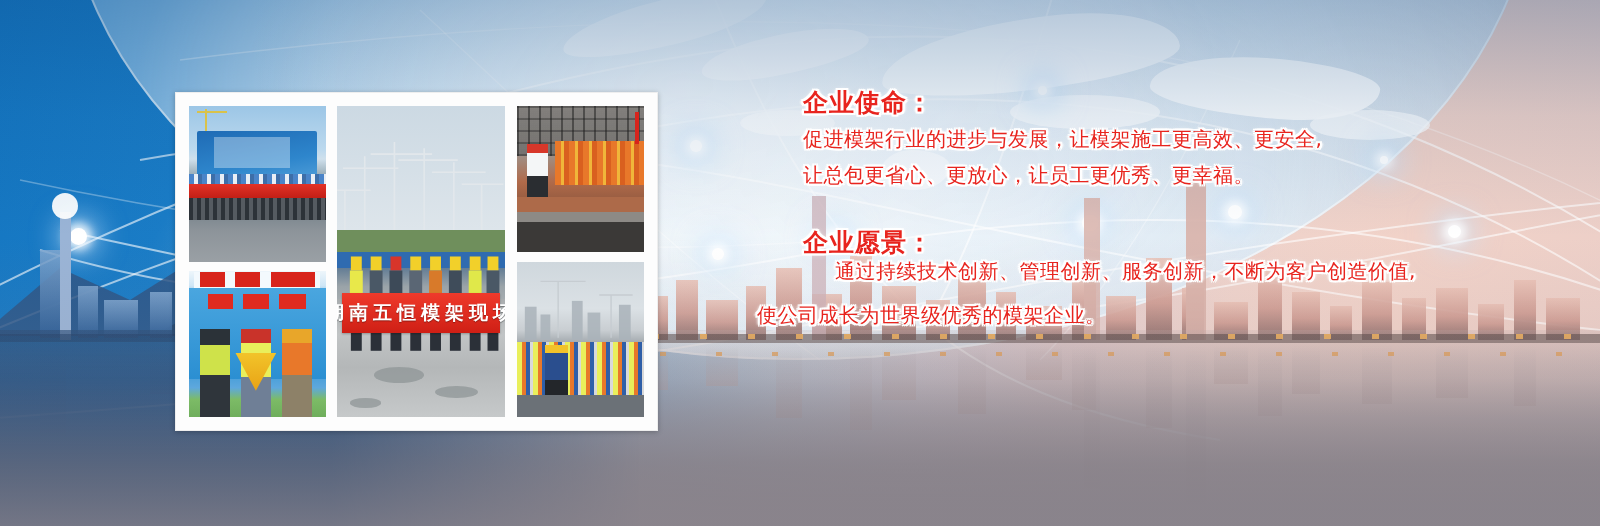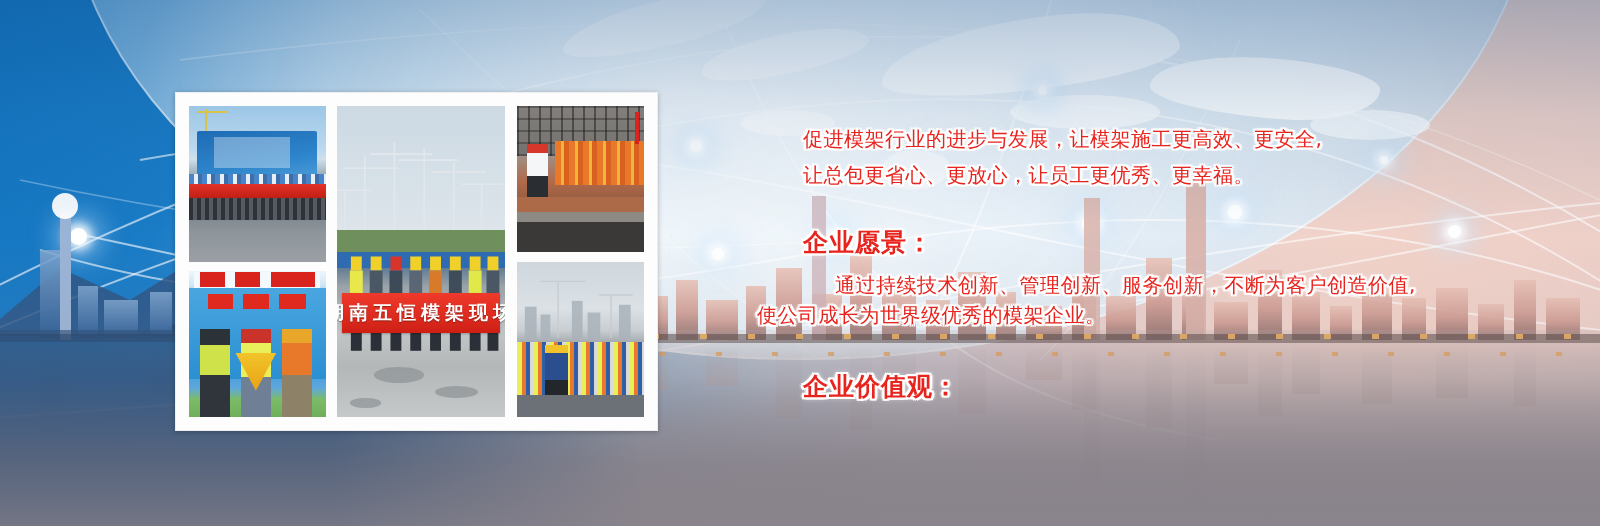--- a/index.html
+++ b/index.html
@@ -504,22 +504,22 @@
           </svg>
           <div class="crowd5"></div>
           <div class="back"></div>
           <div class="gr5"></div>
         </div>
       </div>
 
     </div>
   </div>
 
+  <div class="txt head" style="left:803px;top:86px;">企业使命：</div>
   <div class="txt body" style="left:803px;top:162px;">让总包更省心、更放心，让员工更优秀、更幸福。</div>
   <div class="txt body" style="left:803px;top:126px;">促进模架行业的进步与发展，让模架施工更高效、更安全,</div>
 
   <div class="txt head" style="left:803px;top:226px;">企业愿景：</div>
-  <div class="txt body" style="left:803px;top:272px;padding-left:32px;">通过持续技术创新、管理创新、服务创新，不断为客户创造价值,</div>
+  <div class="txt body" style="left:803px;top:258px;padding-left:32px;">通过持续技术创新、管理创新、服务创新，不断为客户创造价值,</div>
   <div class="txt body" style="left:757px;top:302px;">使公司成长为世界级优秀的模架企业。</div>
 
-  <div class="txt head" style="left:803px;top:370px;">企业价值观：</div>
 
 </div>
 
 </body></html>

